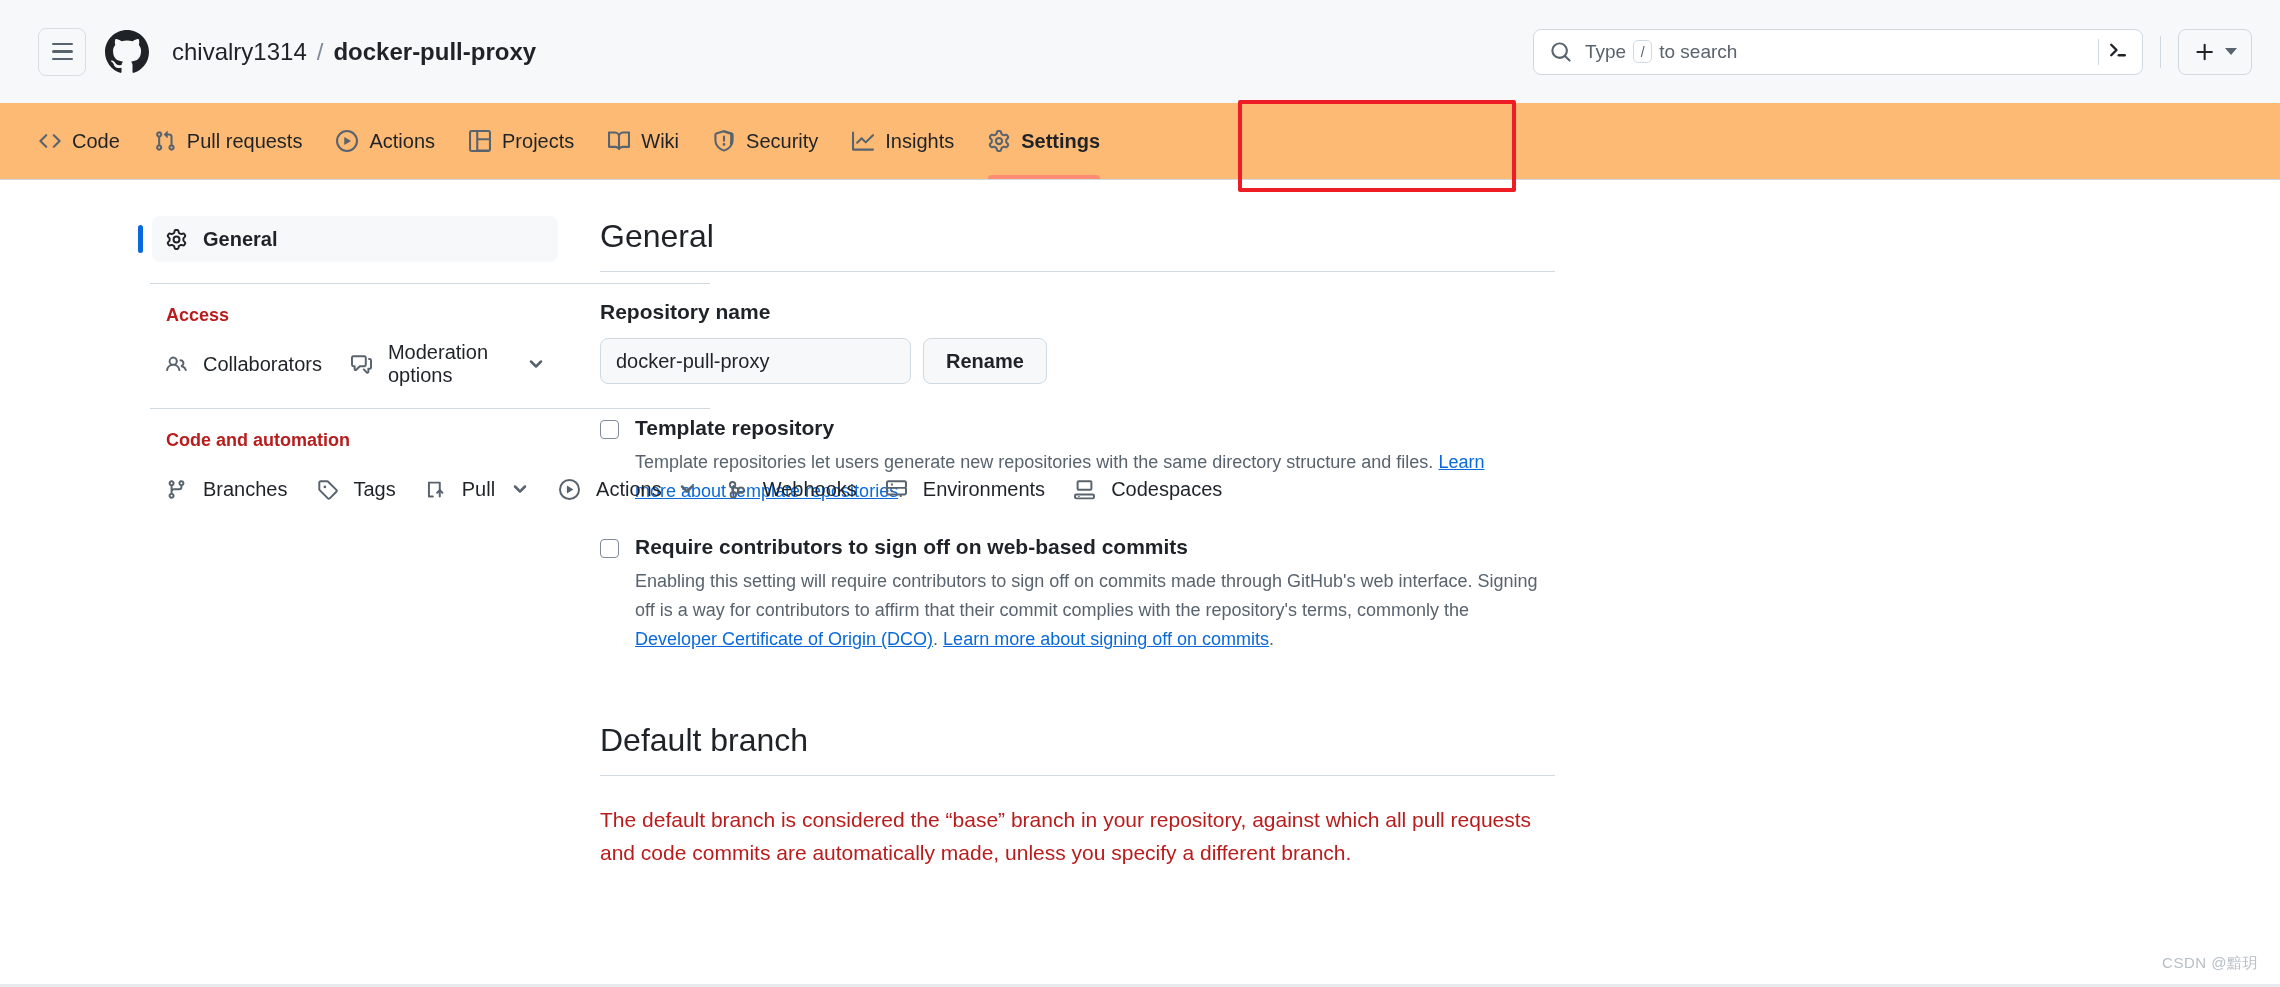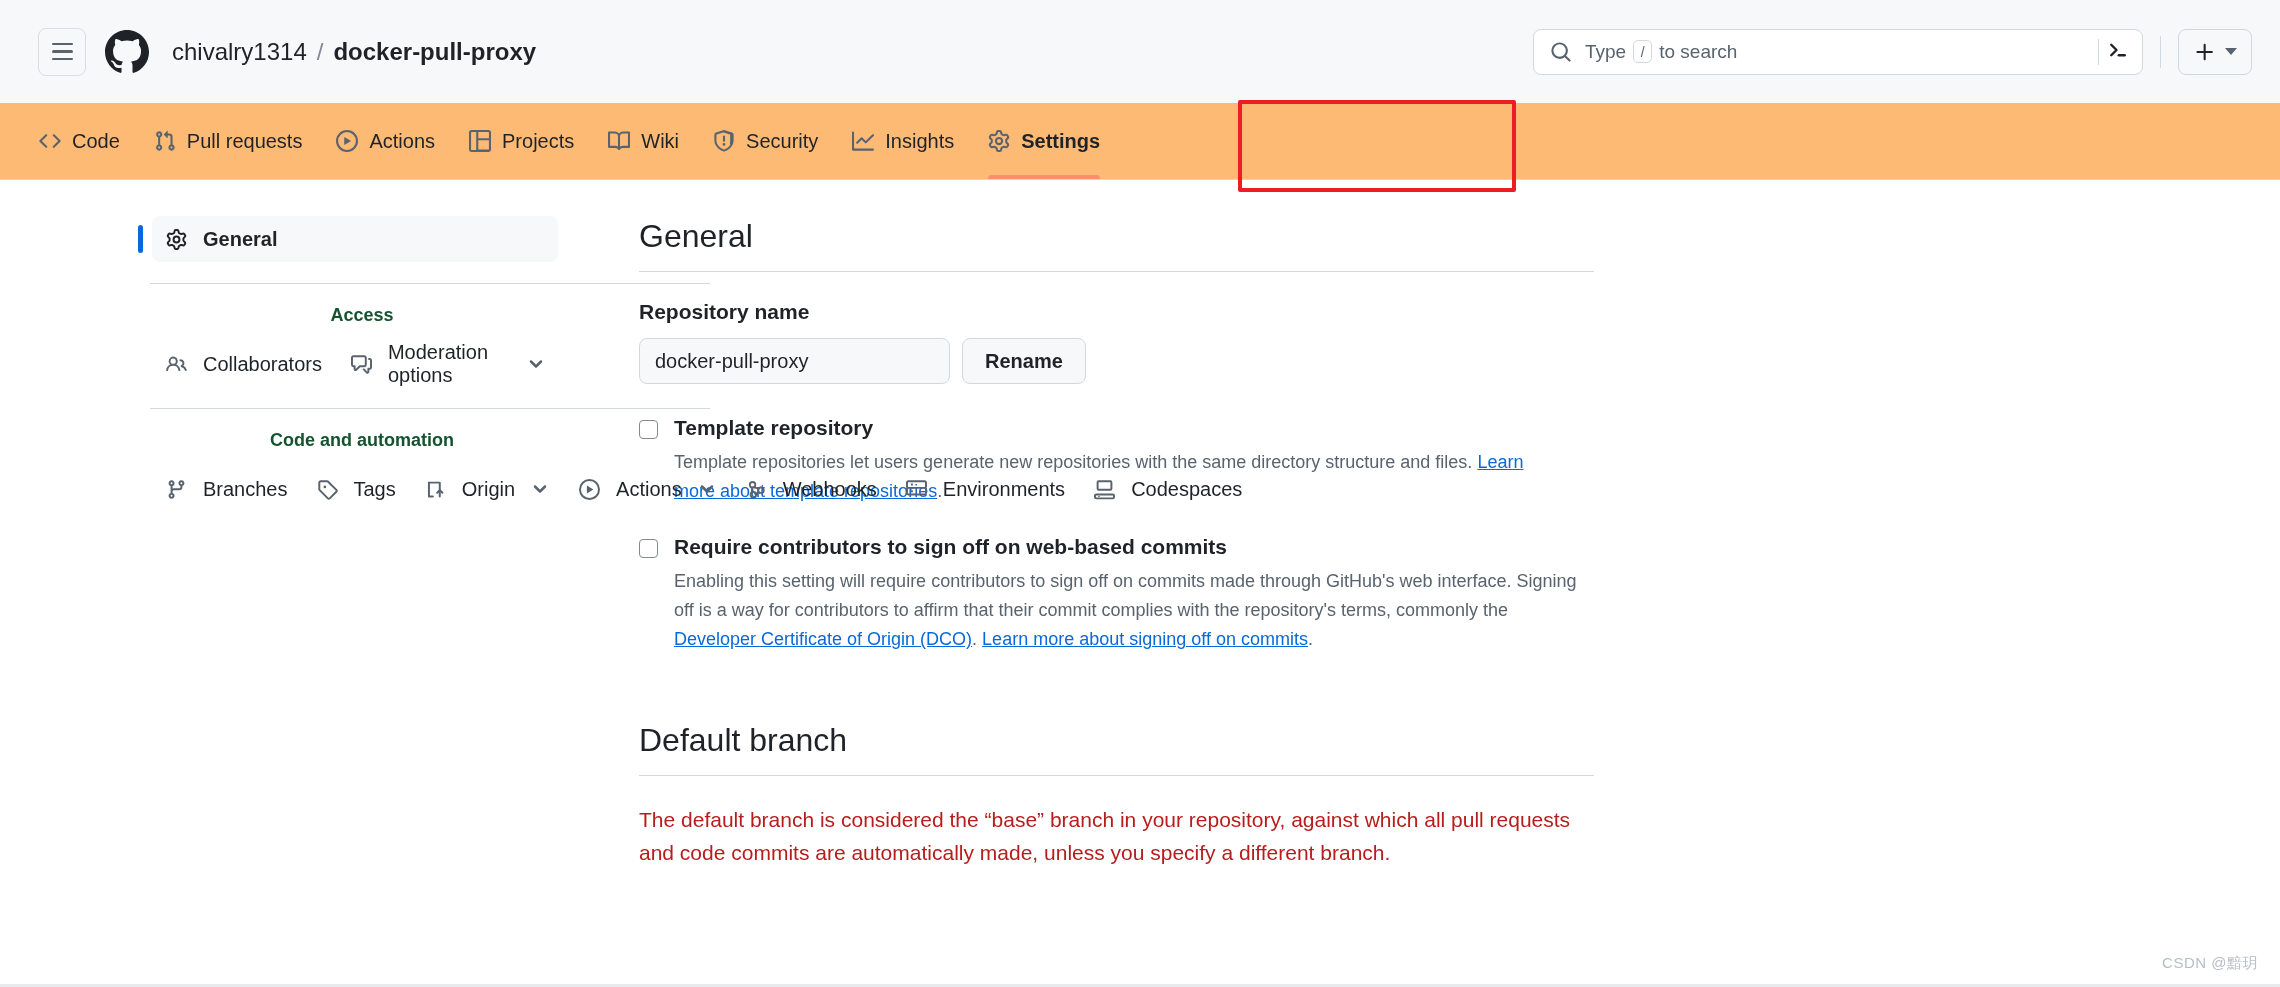--- a/index.html
+++ b/index.html
@@ -154,21 +154,20 @@
     border-radius: 2px;
     pointer-events: none;
     z-index: 5;
   }
 
   
   .page-body {
     display: flex;
     padding-top: 36px;
     height: calc(987px - 181px);
-    gap: 39px;
   }
   .sidebar {
     width: 600px;
     flex: 0 0 600px;
     padding-left: 152px;
     padding-right: 42px;
   }
   .side-link {
     position: relative;
     display: flex; align-items: center;
@@ -199,24 +198,23 @@
 
   .side-divider {
     height: 1px;
     background: #d1d9e0;
     margin: 21px 0 21px -2px;
     width: 560px;
   }
   .side-group-title {
     font-size: 18px;
     font-weight: 600;
-    color: #14532d;
+    color: #b91c1c;
     padding: 0 0 0 14px;
     margin-bottom: 15px;
-    text-align: center;
   }
   .side-list { display: flex; gap: 3px; }
 
   
   .main-col {
     flex: 1 1 auto;
     padding-right: 250px;
     max-width: 1210px;
   }
   .section-title {
@@ -512,21 +510,21 @@
 
       <div class="side-link">
         <span class="ico">
           <svg width="21" height="21" viewBox="0 0 16 16" fill="none" stroke="#59636e" stroke-width="1.5" stroke-linecap="round" stroke-linejoin="round" aria-hidden="true">
               <path d="M3 2.75h8.25v5.5"></path>
               <path d="M3 2.75v10.5h3"></path>
               <path d="M11.25 13.25V8.5l-2 2"></path>
               <path d="M11.25 8.5l2 2"></path>
             </svg>
         </span>
-        <span class="label">Origin</span>
+        <span class="label">Pull</span>
         <span class="chev">
           <svg width="20" height="20" viewBox="0 0 16 16" fill="none" stroke="#59636e" stroke-width="2" stroke-linecap="round" stroke-linejoin="round">
               <path d="m4 6 4 4 4-4"></path>
             </svg>
         </span>
       </div>
 
       <div class="side-link">
         <span class="ico">
           <svg width="21" height="21" viewBox="0 0 16 16" fill="#59636e" aria-hidden="true">

